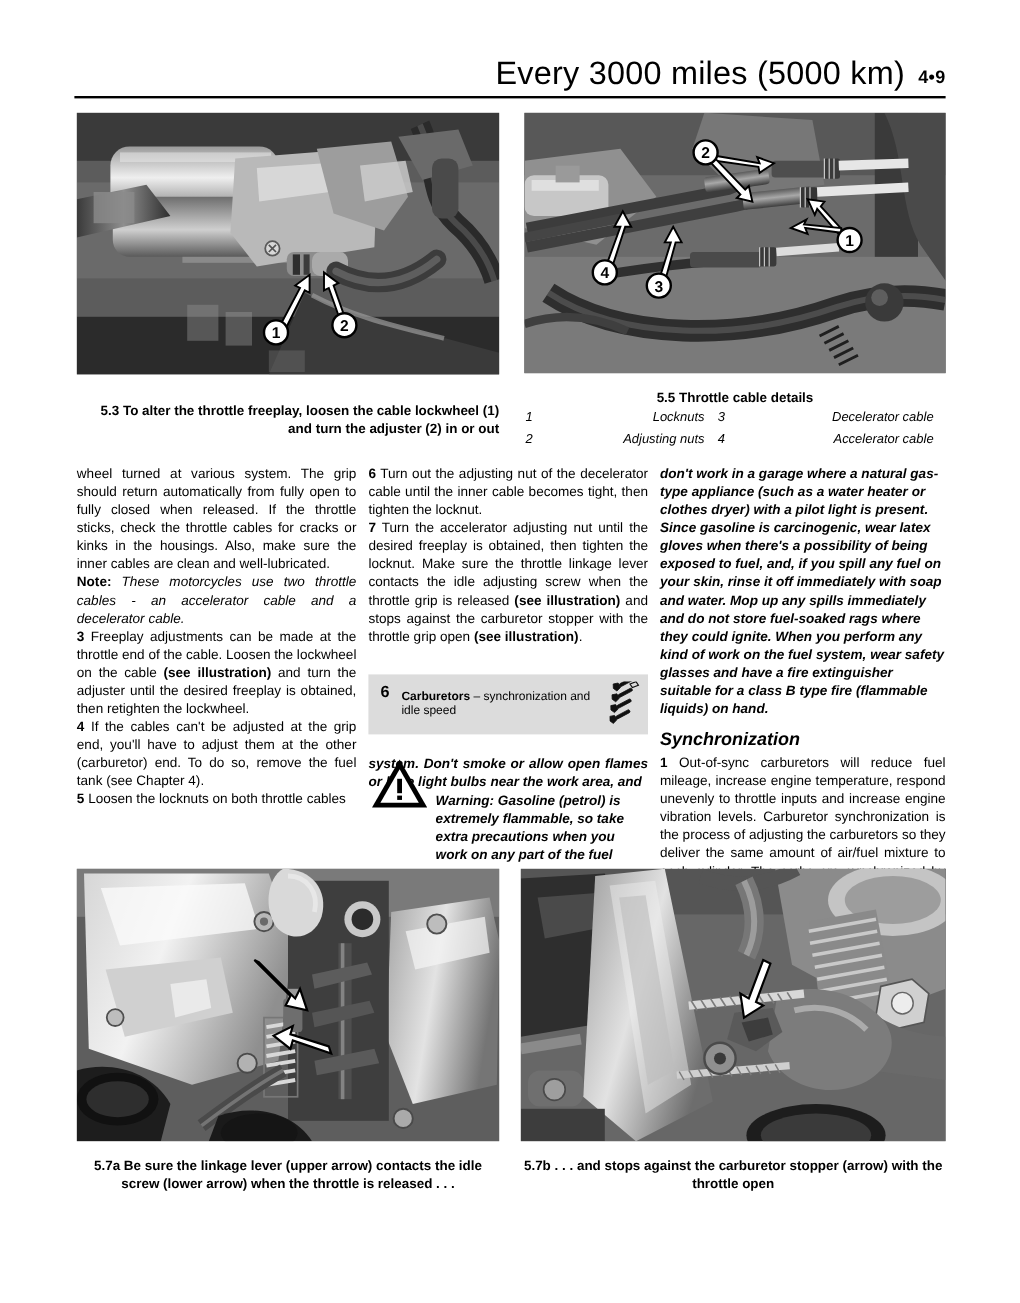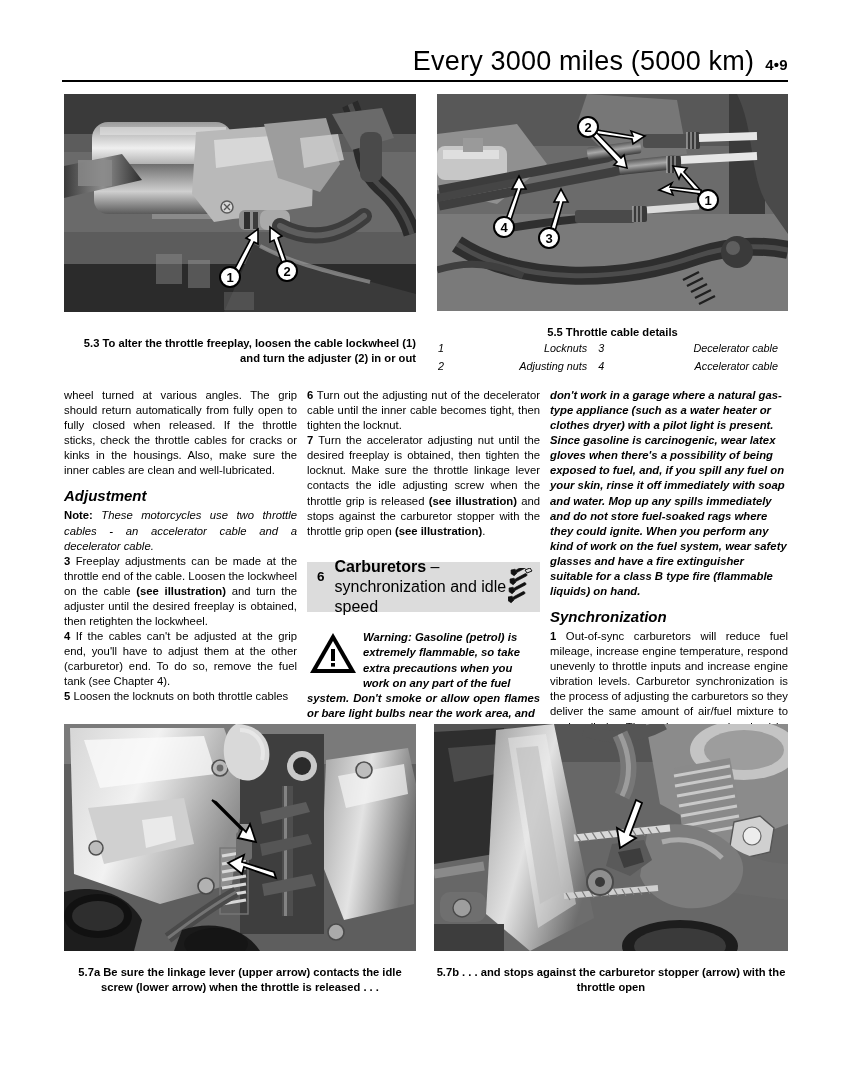--- a/index.html
+++ b/index.html
@@ -81,21 +81,21 @@
   }
 
   
   #section-box {
     position:absolute;
     background:#dcdcdc;
     display:flex; align-items:center;
     padding:6px 6px 6px 10px;
   }
   #section-num { font-size:13.5px; font-weight:700; margin-right:10px; align-self:flex-start; padding-top:1px;}
-  #section-title { font-size:16px; line-height:1.25; flex:1; }
+  #section-title { font-size:10px; line-height:1.25; flex:1; }
   #section-title b { font-weight:700; }
   #spanner-rating { width:26px; align-self:stretch; position:relative; }
 
   
   #warning-block { position:absolute; }
   #warn-tri { position:absolute; left:2px; top:2px; width:48px; height:42px; }
   #warn-head {
     font-size:11.3px; font-weight:700; font-style:italic; line-height:1.35;
     margin-left:56px; text-align:left;
   }
@@ -276,22 +276,21 @@
       <td class="num">2</td>
       <td class="txt">Adjusting nuts</td>
       <td class="num">4</td>
       <td class="txt">Accelerator cable</td>
     </tr>
   </tbody>
     </table>
 </div>
 
 <div class="col" style="left:64px; top:388px; width:233px;">
-  <p>wheel turned at various angles. The grip should return automatically from fully open to fully closed when released. If the throttle sticks, check the throttle cables for cracks or kinks in the housings. Also, make sure the inner cables are clean and well-lubricated.</p>
-  <h2 class="sub">Adjustment</h2>
+  <p>wheel turned at various system. The grip should return automatically from fully open to fully closed when released. If the throttle sticks, check the throttle cables for cracks or kinks in the housings. Also, make sure the inner cables are clean and well-lubricated.</p>
   <p><b>Note:</b> <span class="ital">These motorcycles use two throttle cables - an accelerator cable and a decelerator cable.</span></p>
   <p><span class="num">3</span> <span>Freeplay adjustments can be made at the throttle end of the cable. Loosen the lockwheel on the cable </span><b>(see illustration)</b><span> and turn the adjuster until the desired freeplay is obtained, then retighten the lockwheel.</span></p>
   <p><span class="num">4</span> <span>If the cables can't be adjusted at the grip end, you'll have to adjust them at the other (carburetor) end. To do so, remove the fuel tank (see Chapter 4).</span></p>
   <p><span class="num">5</span> <span>Loosen the locknuts on both throttle cables</span></p>
 </div>
 
 <div class="col" style="left:307px; top:388px; width:233px;">
   <p><span class="num">6</span> <span>Turn out the adjusting nut of the decelerator cable until the inner cable becomes tight, then tighten the locknut.</span></p>
   <p><span class="num">7</span> <span>Turn the accelerator adjusting nut until the desired freeplay is obtained, then tighten the locknut. Make sure the throttle linkage lever contacts the idle adjusting screw when the throttle grip is released </span><b>(see illustration)</b><span> and stops against the carburetor stopper with the throttle grip open </span><b>(see illustration)</b><span>.</span></p>
 </div>
@@ -326,22 +325,22 @@
   </div>
 </div>
 
 <div id="warning-block" style="left:307px; top:630px; width:233px;">
   <svg id="warn-tri" viewBox="0 0 48 42">
     <path d="M24 1 L47 41 L1 41 Z" fill="#000"></path>
     <path d="M24 9 L40 37 L8 37 Z" fill="#fff"></path>
     <rect x="22" y="17" width="4" height="12" fill="#000"></rect>
     <rect x="22" y="31" width="4" height="3.6" fill="#000"></rect>
   </svg>
+  <div id="warn-rest">system. Don't smoke or allow open flames or bare light bulbs near the work area, and</div>
   <div id="warn-head">Warning: Gasoline (petrol) is extremely flammable, so take extra precautions when you work on any part of the fuel</div>
-  <div id="warn-rest">system. Don't smoke or allow open flames or bare light bulbs near the work area, and</div>
 </div>
 
 <div class="col" style="left:550px; top:388px; width:238px;">
   <p class="bi" style="text-align:left;">don't work in a garage where a natural gas-type appliance (such as a water heater or clothes dryer) with a pilot light is present. Since gasoline is carcinogenic, wear latex gloves when there's a possibility of being exposed to fuel, and, if you spill any fuel on your skin, rinse it off immediately with soap and water. Mop up any spills immediately and do not store fuel-soaked rags where they could ignite. When you perform any kind of work on the fuel system, wear safety glasses and have a fire extinguisher suitable for a class B type fire (flammable liquids) on hand.</p>
   <h2 class="sub">Synchronization</h2>
   <p><span class="num">1</span> <span>Out-of-sync carburetors will reduce fuel mileage, increase engine temperature, respond unevenly to throttle inputs and increase engine vibration levels. Carburetor synchronization is the process of adjusting the carburetors so they deliver the same amount of air/fuel mixture to each cylinder. The carbs are synchronized by measuring the</span></p>
 </div>
 
 <div class="photo" style="left:64px; top:724px; width:352px; height:227px;">
   <svg class="ph-canvas" viewBox="0 0 352 227" preserveAspectRatio="none">

